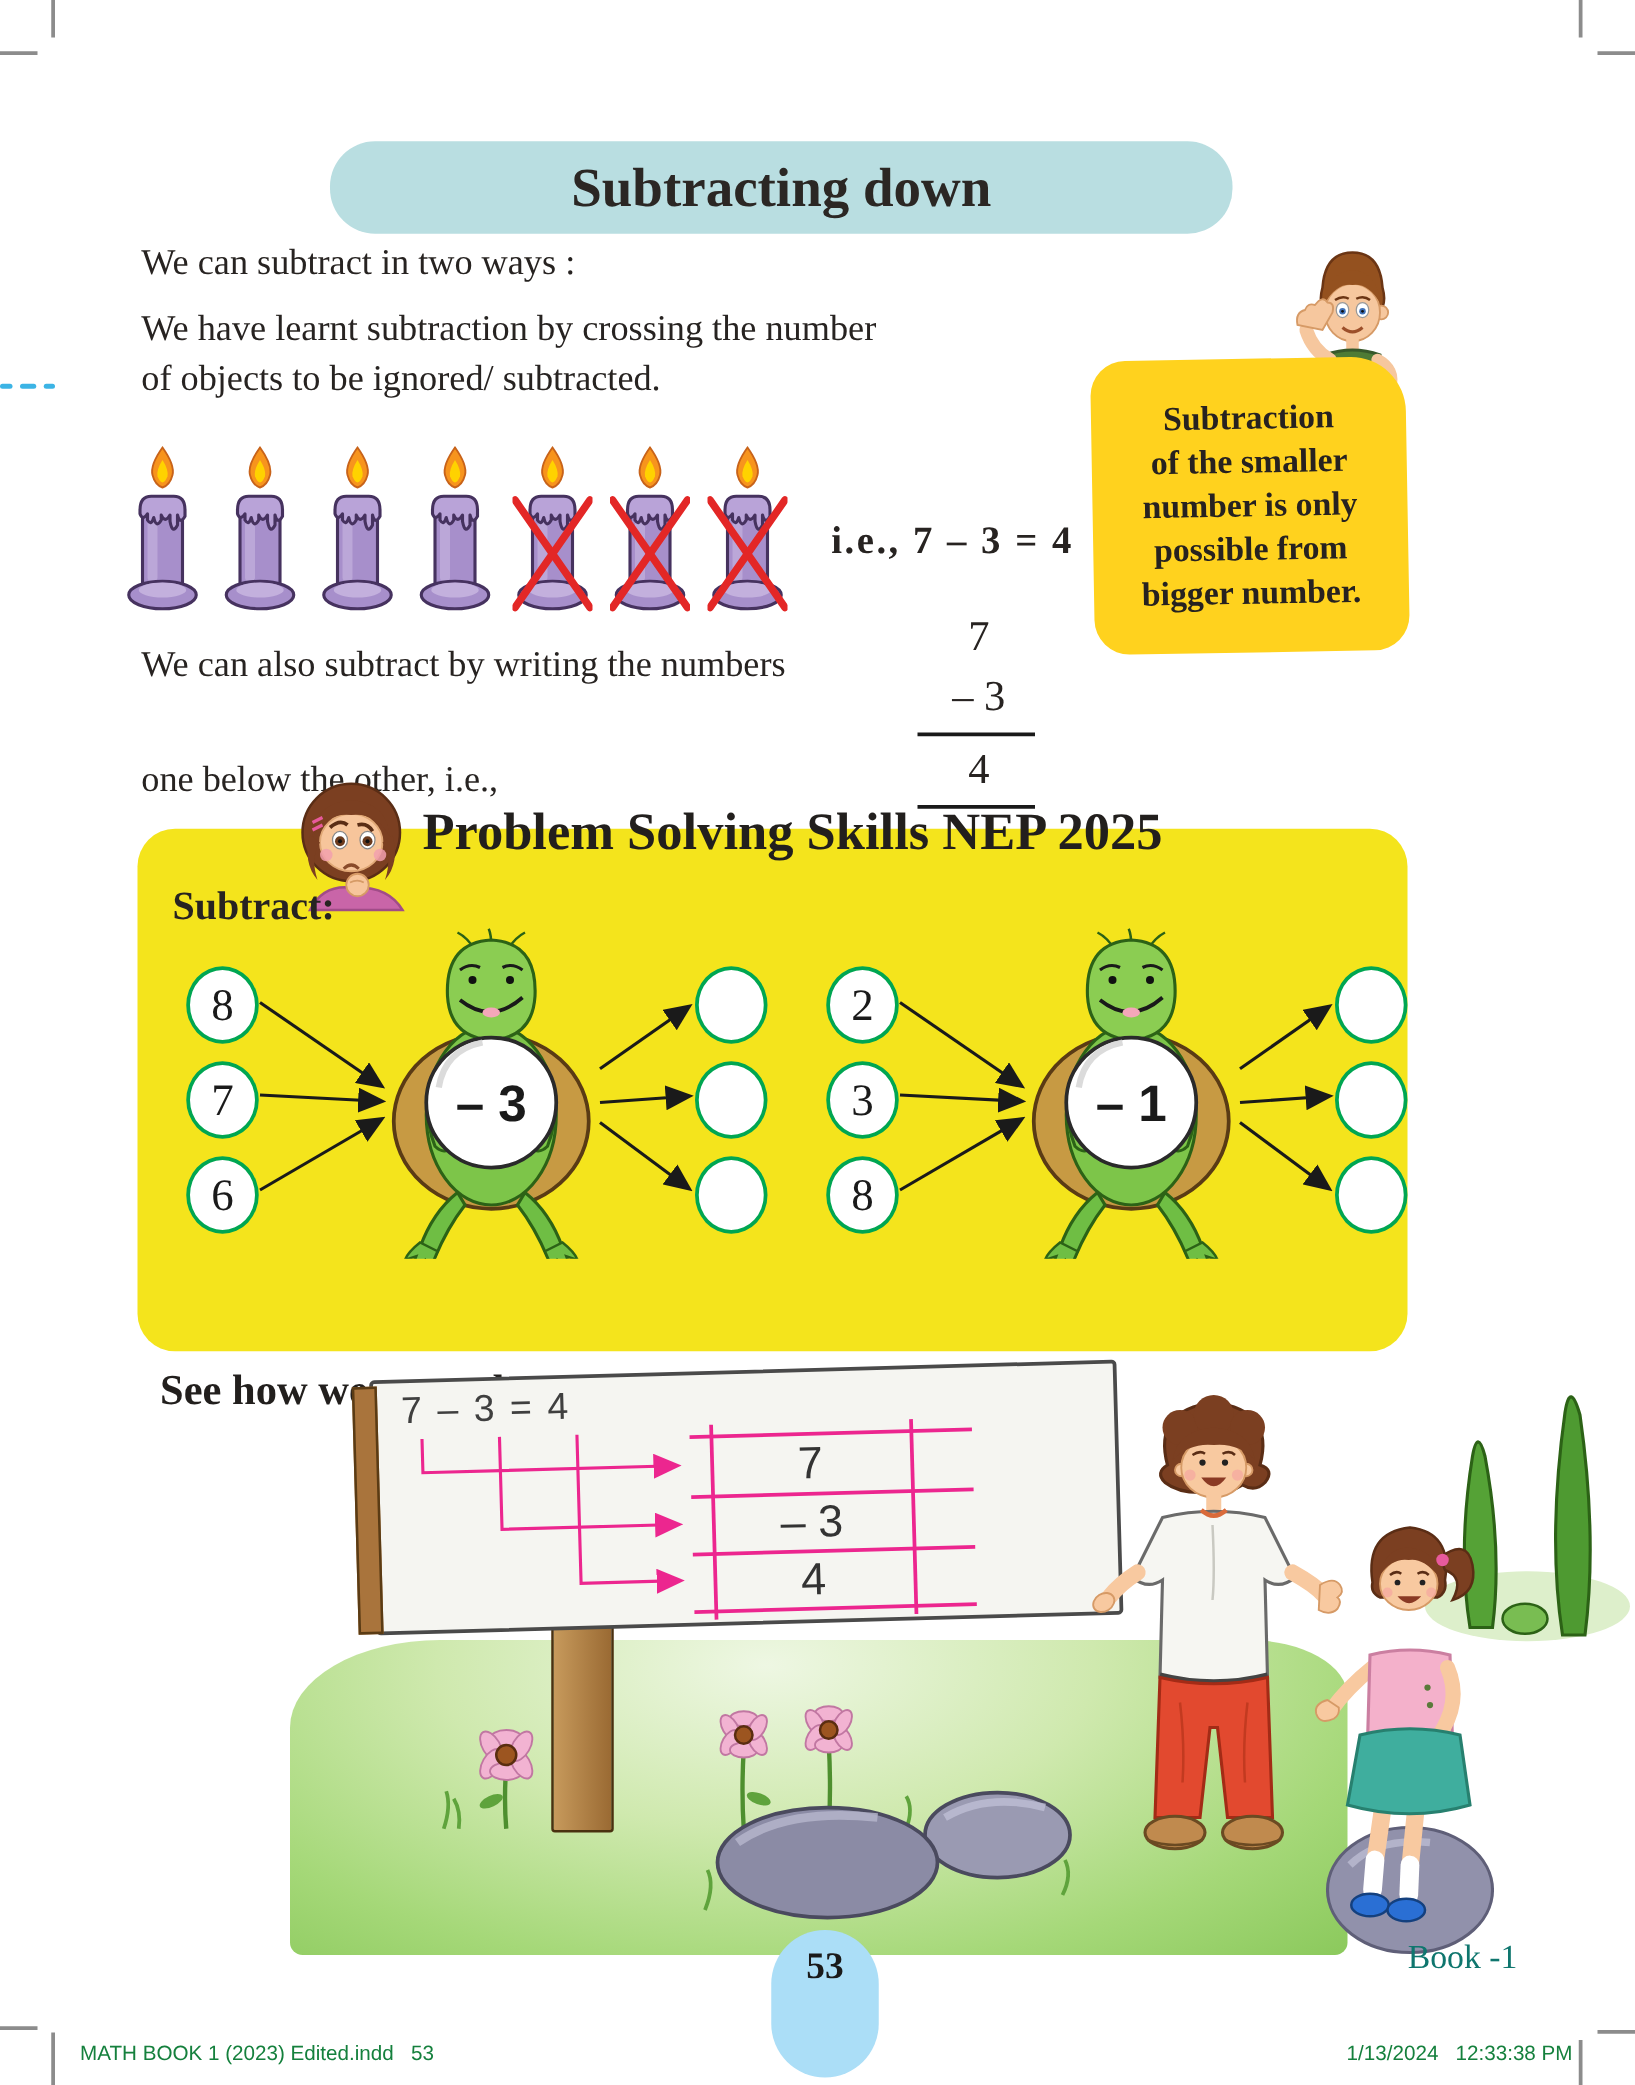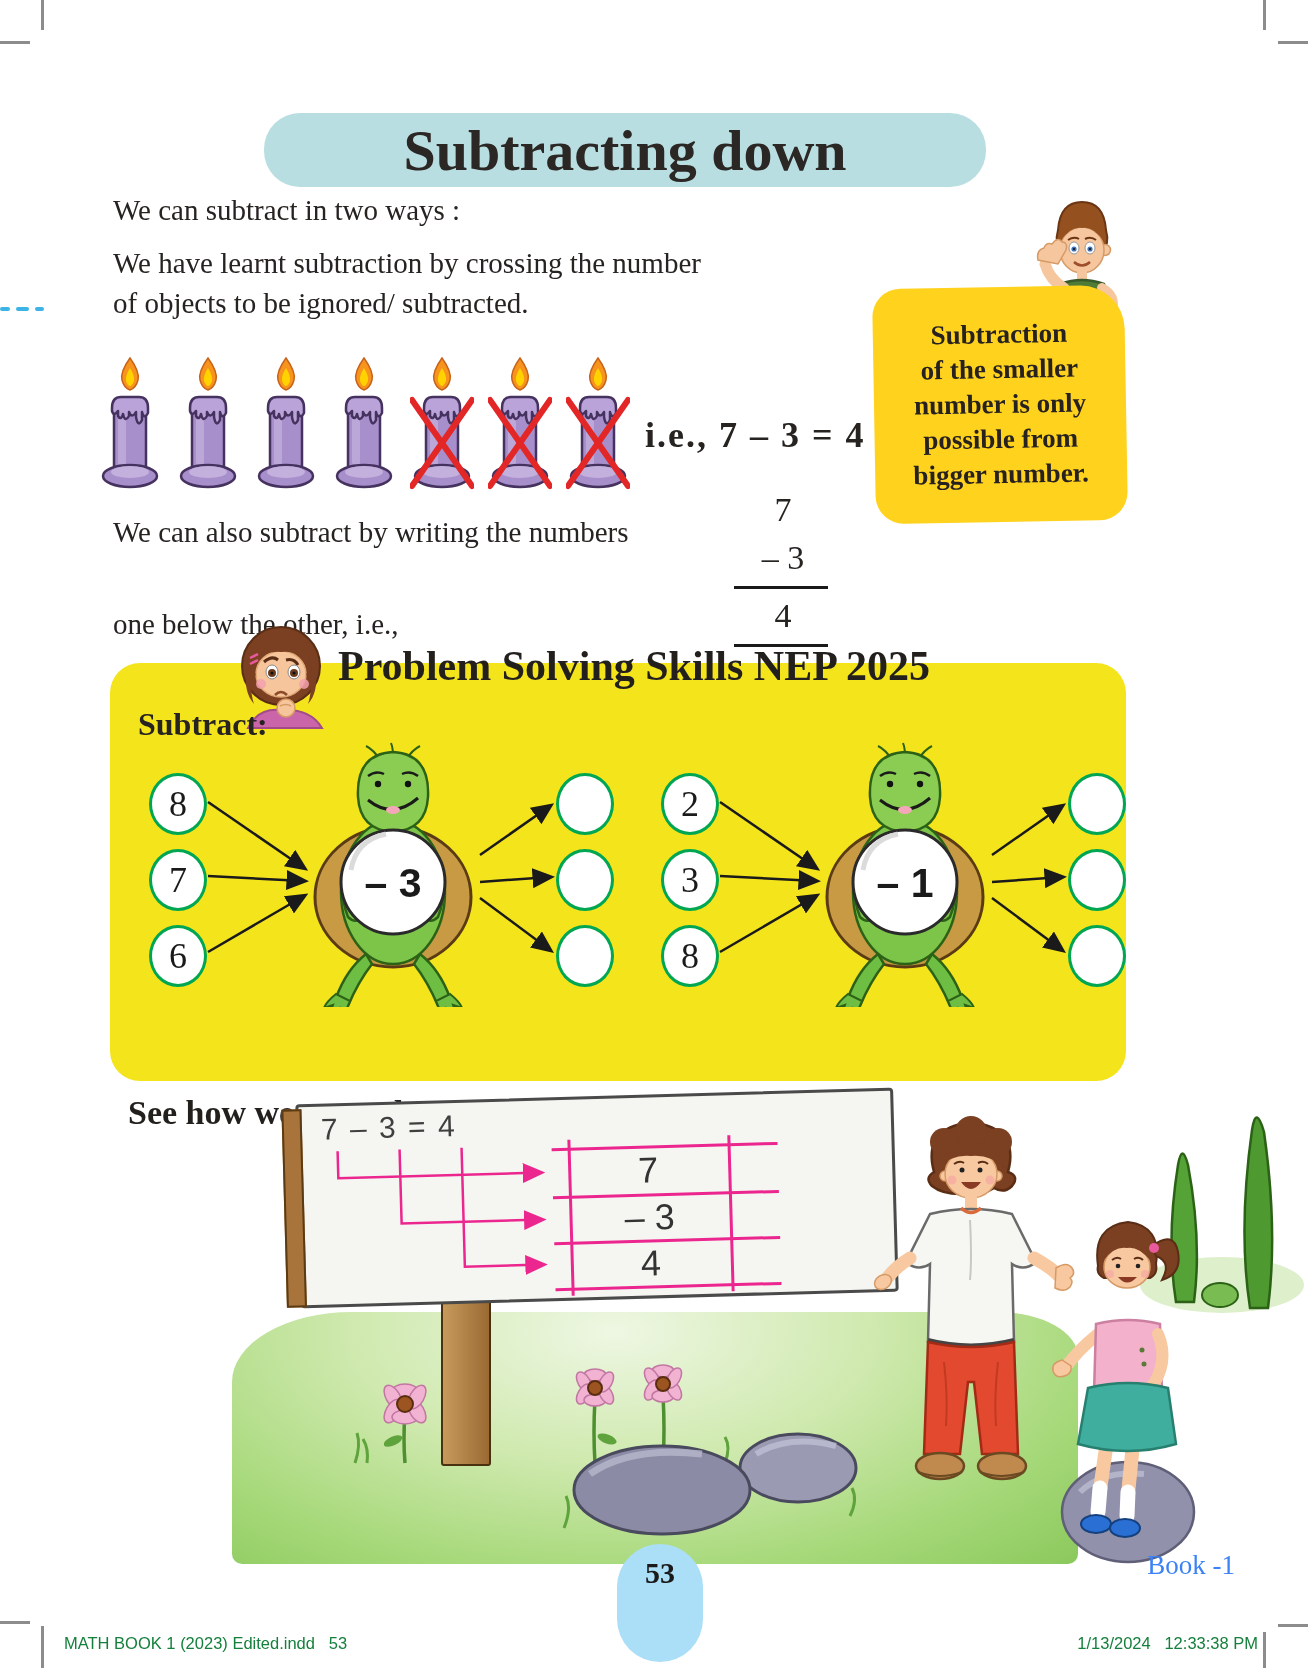--- a/index.html
+++ b/index.html
@@ -4,28 +4,28 @@
 <style>
   html,body{margin:0;padding:0;}
   body{width:1308px;height:1668px;position:relative;background:#ffffff;overflow:hidden;
        font-family:"Liberation Serif", serif;color:#272321;}
   .abs{position:absolute;}
   
   .mark{background:#8c8c8c;position:absolute;}
   .dash{background:#3cb4e5;position:absolute;height:4px;border-radius:2px;}
   
   .title-band{left:264px;top:113px;width:722px;height:74px;background:#b9dee1;border-radius:36px;
-      display:flex;align-items:center;justify-content:center;font-size:58px;font-weight:bold;color:#2b2724;}
+      display:flex;align-items:center;justify-content:center;font-size:44px;font-weight:bold;color:#2b2724;}
   .body-text{font-size:29px;line-height:40px;}
   
   .candles-row{left:98px;top:356px;display:flex;gap:14px;}
   .candle{width:64px;height:135px;position:relative;}
   .candle .cross{display:none;}
   .candle.crossed .cross{display:block;}
-  .ie-eq{left:645px;top:414px;width:225px;font-size:36px;font-weight:bold;letter-spacing:2px;}
+  .ie-eq{left:665px;top:414px;width:225px;font-size:31px;font-weight:bold;letter-spacing:2px;}
   
   .note-box{left:874px;top:287px;width:252px;height:235px;background:#ffd21e;
       border-radius:28px 44px 28px 28px;transform:rotate(-1deg);
       display:flex;flex-direction:column;justify-content:center;text-align:center;
       font-size:27px;font-weight:bold;line-height:35px;color:#272220;}
   
   .vx{left:728px;top:486px;width:110px;text-align:center;font-size:34px;}
   .vx-row{height:48px;line-height:48px;}
   .vx-line{height:3px;background:#1a1a1a;width:94px;margin:4px 0 3px 6px;}
   
@@ -56,21 +56,21 @@
       border:2px solid #5a3b14;}
   .board-eq{position:absolute;left:22px;top:6px;font-family:"Liberation Sans",sans-serif;
       font-size:30px;color:#3f3f3f;letter-spacing:2px;}
   .grid-h{position:absolute;left:252px;width:226px;height:2.5px;background:#ec268f;}
   .grid-v{position:absolute;top:40px;width:2.5px;height:156px;background:#ec268f;}
   .board-row{position:absolute;left:268px;width:160px;text-align:center;
       font-family:"Liberation Sans",sans-serif;font-size:36px;color:#333;}
   
   .page-capsule{left:617px;top:1544px;width:86px;height:118px;background:#abdef7;border-radius:43px;
       text-align:center;padding-top:12px;box-sizing:border-box;font-size:30px;font-weight:bold;color:#1a1a1a;}
-  .book-label{left:1105px;top:1550px;width:130px;text-align:right;font-size:27px;color:#3b82f6;}
+  .book-label{left:1105px;top:1550px;width:130px;text-align:center;font-size:27px;color:#0f766e;}
   .footer-text{font-family:"Liberation Sans",sans-serif;font-size:16.5px;color:#15803d;white-space:pre;}
 </style>
 </head>
 <body>
 
 <div class="mark" style="left:41px;top:0;width:3px;height:30px;"></div>
 <div class="mark" style="left:0;top:41px;width:30px;height:3px;"></div>
 <div class="mark" style="left:1263px;top:0;width:3px;height:30px;"></div>
 <div class="mark" style="left:1278px;top:41px;width:30px;height:3px;"></div>
 <div class="mark" style="left:0;top:1621px;width:30px;height:3px;"></div>

